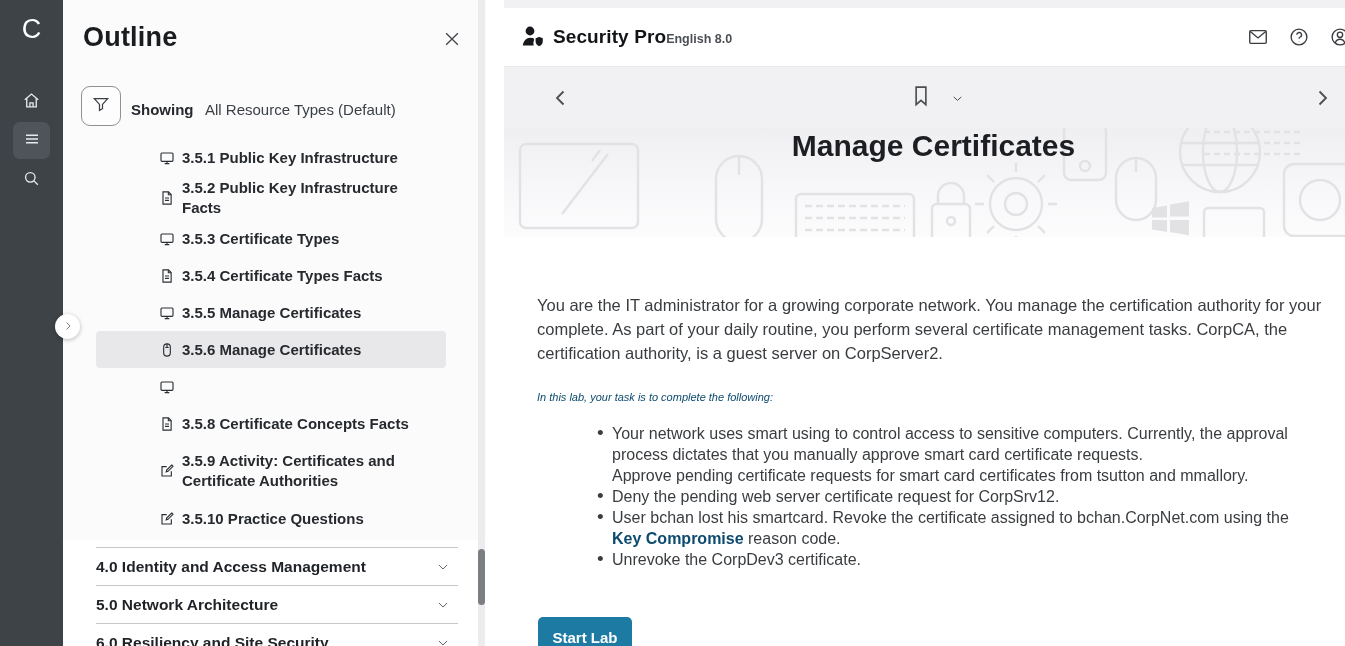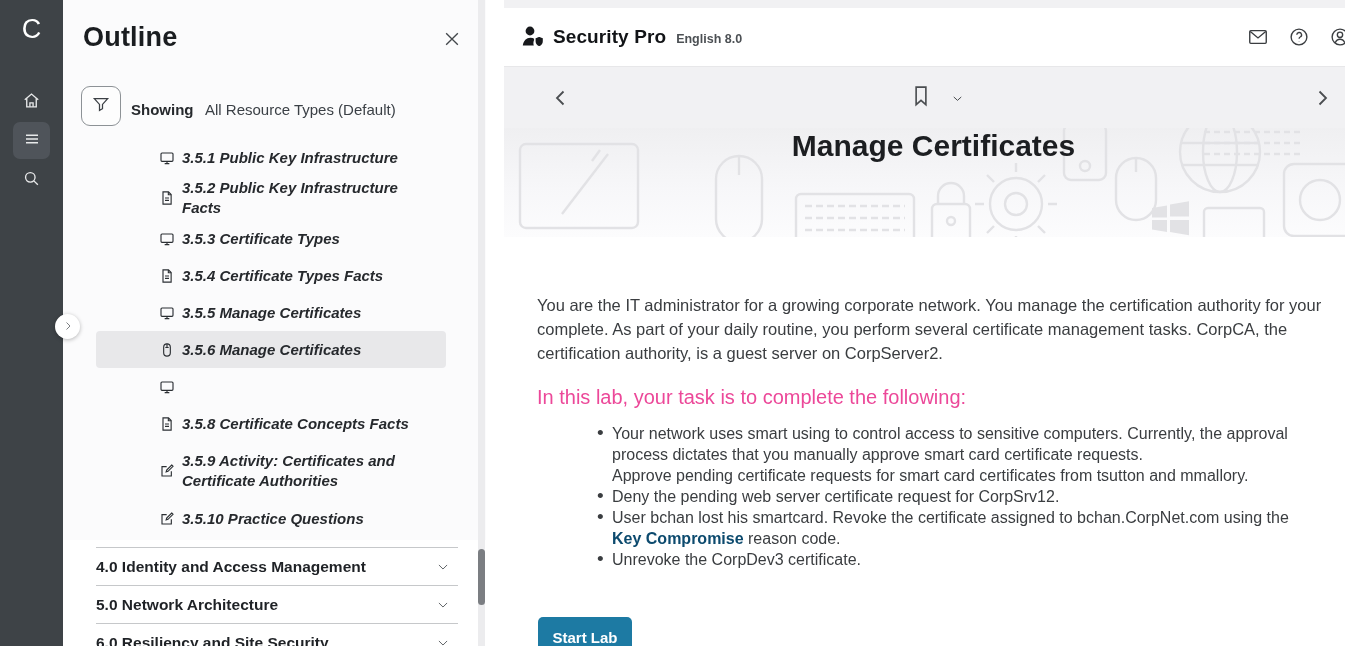--- a/index.html
+++ b/index.html
@@ -28,21 +28,21 @@
 
   .filter-btn { position:absolute; left:18px; top:86px; width:40px; height:40px;
                 border:1px solid #8d9296; border-radius:9px; background:#fdfdfd;
                 display:flex; align-items:center; justify-content:center; cursor:pointer; }
   .filter-btn svg { stroke:#3c4045; stroke-width:1.5; fill:none; }
   .filter-label { position:absolute; left:68px; top:101px; font-size:15px; font-weight:700; color:#26292d; }
   .filter-value { position:absolute; left:142px; top:101px; font-size:15px; font-weight:400; color:#3b4046; }
 
   .o-list { position:absolute; left:33px; top:139px; width:350px; }
   .o-item { display:flex; align-items:center; min-height:37px; padding:2px 8px 2px 63px;
-            font-size:15px; font-weight:600; color:#26292d; border-radius:4px; cursor:pointer;font-style:italic; }
+            font-size:15px; font-weight:600; color:#26292d; border-radius:4px; cursor:pointer; }
   .o-item svg { flex:0 0 16px; margin-right:7px; stroke:#2b2f33; stroke-width:1.7; fill:none; }
   .o-item.selected { background:#e8e8ea; }
   .o-item .lbl { line-height:20px; }
 
   .o-sections { position:absolute; left:33px; top:547px; width:362px; }
   .o-section { display:flex; align-items:center; justify-content:space-between;
                height:38px; border-top:1px solid #c6c8ca; font-size:15.5px; font-weight:700;
                color:#1f2226; cursor:pointer; padding-right:8px; }
   .o-section svg { stroke:#55595d; stroke-width:1.6; fill:none; }
 
@@ -54,21 +54,21 @@
               display:flex; align-items:center; justify-content:center; }
   .expander svg { stroke:#5a5e62; stroke-width:1.6; fill:none; }
 
   
   .main { position:absolute; left:504px; top:0; width:859px; height:632px; background:#f1f1f3; }
 
   .m-header { position:absolute; left:0; top:8px; width:859px; height:58px; background:#ffffff;
               display:flex; align-items:center; padding:0 12px 0 16px; }
   .brand-icon { width:26px; height:26px; margin-right:7px; }
   .brand-title { font-size:19px; font-weight:800; color:#121417; letter-spacing:.1px; }
-  .brand-edition { font-size:12.5px; font-weight:700; color:#4c5054; margin-left:10px; position:relative; top:2px; }
+  .brand-edition { font-size:12.5px; font-weight:700; color:#4c5054; position:relative; top:2px; }
   .hdr-icons { margin-left:auto; display:flex; align-items:center; gap:19px; }
   .hdr-icons .hbtn { width:22px; height:22px; cursor:pointer; }
   .hdr-icons svg { stroke:#3a3d40; stroke-width:1.5; fill:none; }
 
   .m-nav { position:absolute; left:0; top:66px; width:859px; height:62px; background:#f1f1f3;
            border-top:1px solid #e7e7e9; z-index:2; }
   .nav-btn { position:absolute; cursor:pointer; }
   .nav-btn svg { stroke:#4a4d50; stroke-width:1.8; fill:none; }
   .nav-back { left:45px; top:19px; }
   .nav-bookmark { left:404px; top:16px; }
@@ -78,21 +78,21 @@
   .nav-fwd { left:806px; top:19px; }
 
   .m-banner { position:absolute; left:0; top:128px; width:859px; height:109px; overflow:hidden;
               background:linear-gradient(180deg,#efeff1 0%,#f7f7f9 55%,#fcfcfd 100%); }
   .wm { position:absolute; left:0; top:0; }
   .banner-title { position:relative; z-index:1; text-align:center; font-size:30px; font-weight:700;
                   color:#1c1e21; line-height:36px; padding-top:0px; }
 
   .m-content { position:absolute; left:0; top:237px; width:859px; height:409px; background:#ffffff; overflow:visible; }
   .para1 { position:absolute; left:33px; top:56px; width:792px; font-size:16.5px; line-height:24px; color:#3a3d40; }
-  .para2 { position:absolute; left:33px; top:148px; width:792px; font-size:20px; line-height:24px; color:#ec4899; }
+  .para2 { position:absolute; left:33px; top:148px; width:792px; font-size:11px; line-height:24px; color:#0c4a6e;font-style:italic; }
   .bullets { position:absolute; left:33px; top:186px; width:770px; list-style:none; }
   .bullets li { position:relative; padding-left:75px; font-size:16px; line-height:21px; color:#3a3d40; }
   .bullets li::before { content:"\2022"; position:absolute; left:60px; top:-1px; font-size:19px; color:#3a3d40; }
   .bullets b { font-weight:700; color:#0c4a6e; }
   .start-btn { position:absolute; left:34px; top:380px; width:94px; height:40px; background:#1d7aa3;
                color:#ffffff; font-family:"Liberation Sans",sans-serif; font-size:15px; font-weight:700;
                border:none; border-radius:5px; cursor:pointer; }
 </style>
 </head>
 <body>

